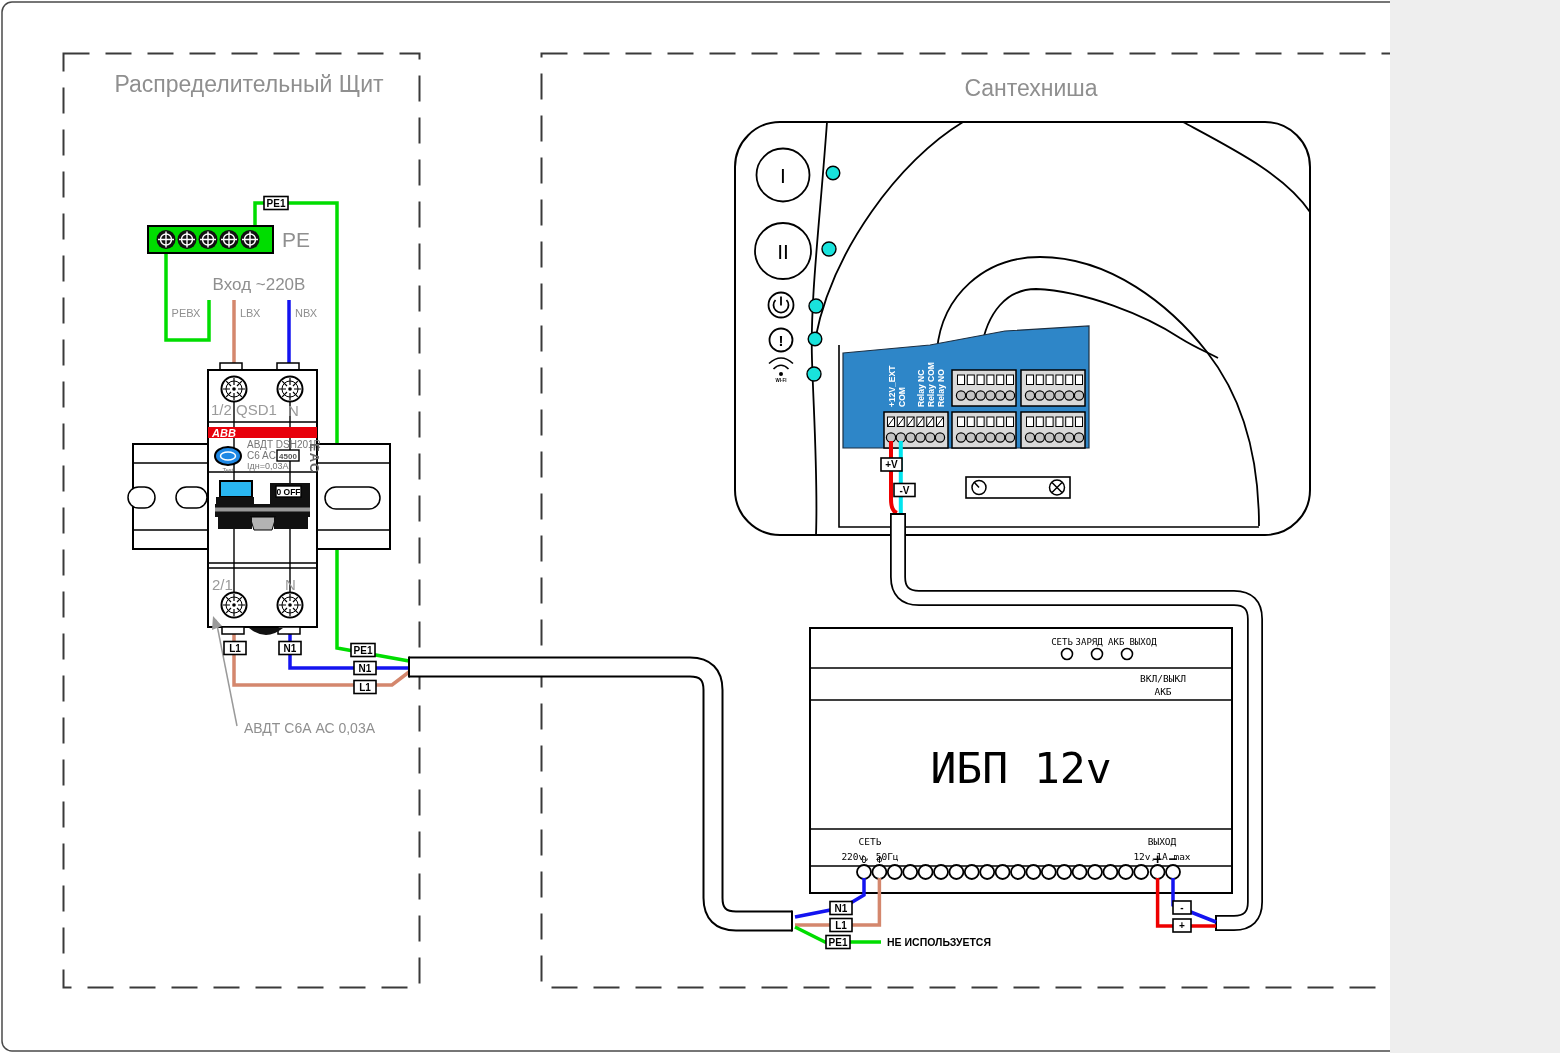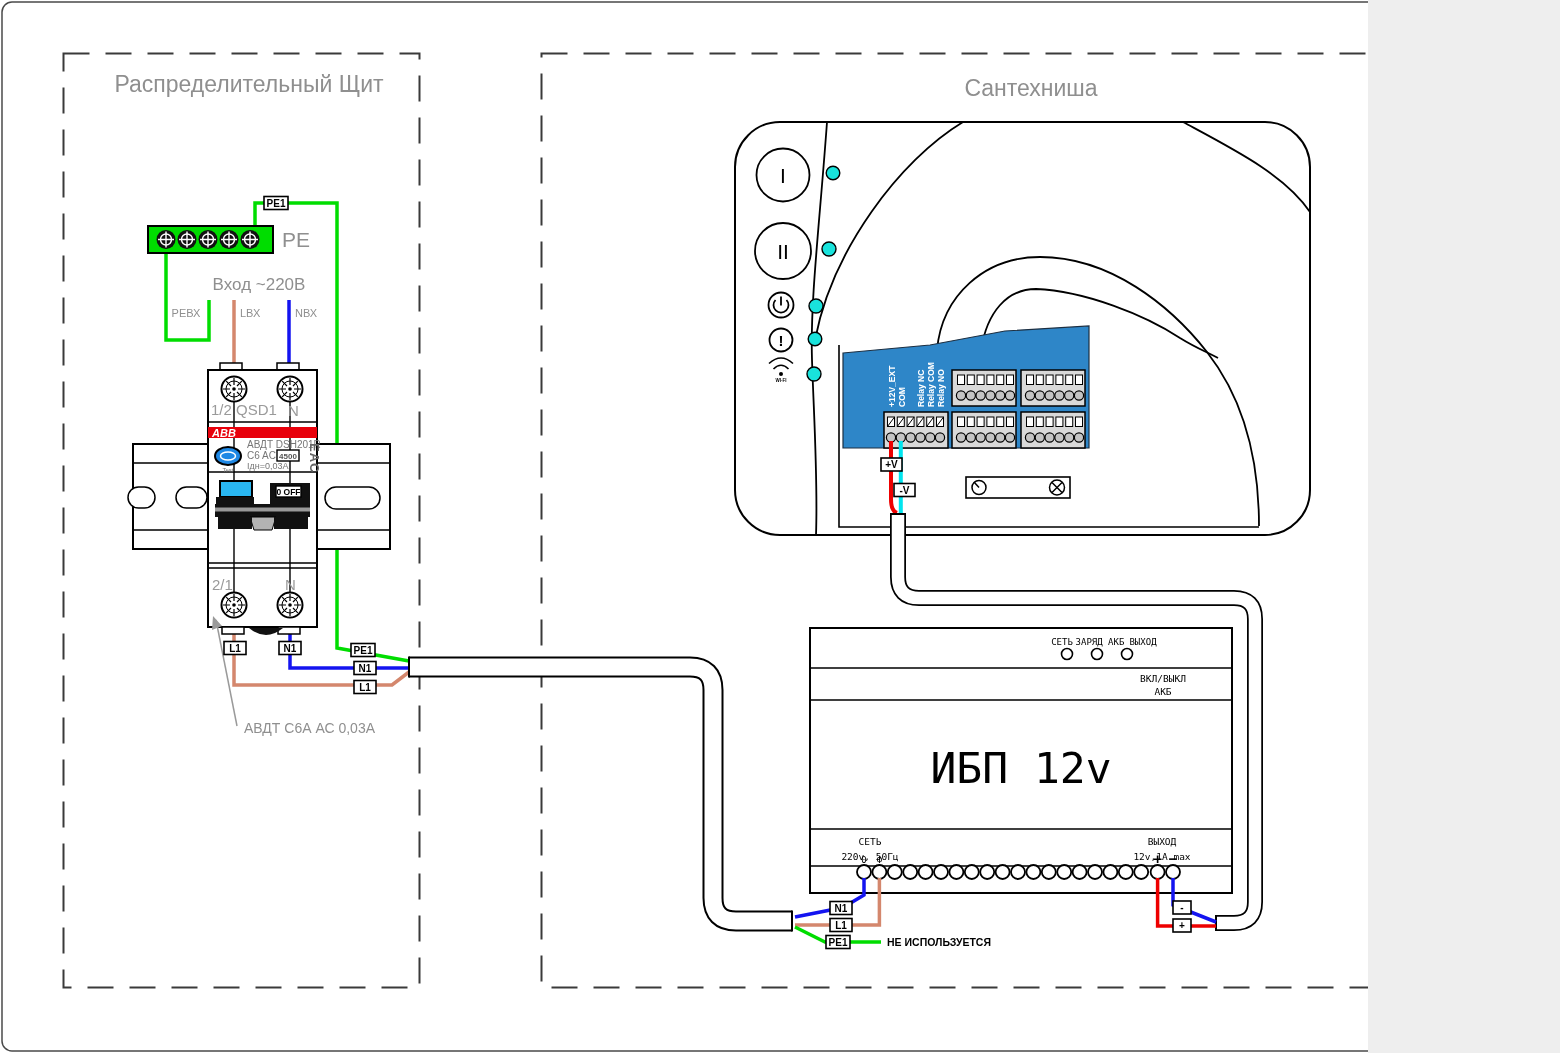--- a/index.html
+++ b/index.html
@@ -1,17 +1,17 @@
 <!DOCTYPE html>
 <html><head>
 <meta charset="utf-8">
 <style>
   html,body{margin:0;padding:0;background:#eee;}
   .stage{position:relative;width:1368px;height:1053px;background:#fff;overflow:hidden;
-         font-family:"Liberation Sans",sans-serif;}
+         font-family:"Liberation Sans",sans-serif;padding-left:22px;}
   svg{position:absolute;left:0;top:0;}
   text{font-family:"Liberation Sans",sans-serif;fill:#000;}
   .t-title{font-size:23px;fill:#8f8f8f;}
   .t-gray-lg{font-size:21px;fill:#8f8f8f;}
   .t-gray-md{font-size:17px;fill:#8f8f8f;}
   .t-gray-sm{font-size:11px;fill:#8f8f8f;}
   .t-gray-note{font-size:14px;fill:#8f8f8f;}
   .t-brk{font-size:15px;fill:#9a9a9a;}
   .t-brand{font-size:11px;fill:#fff;font-weight:bold;font-style:italic;}
   .t-model{font-size:10px;fill:#767676;}

